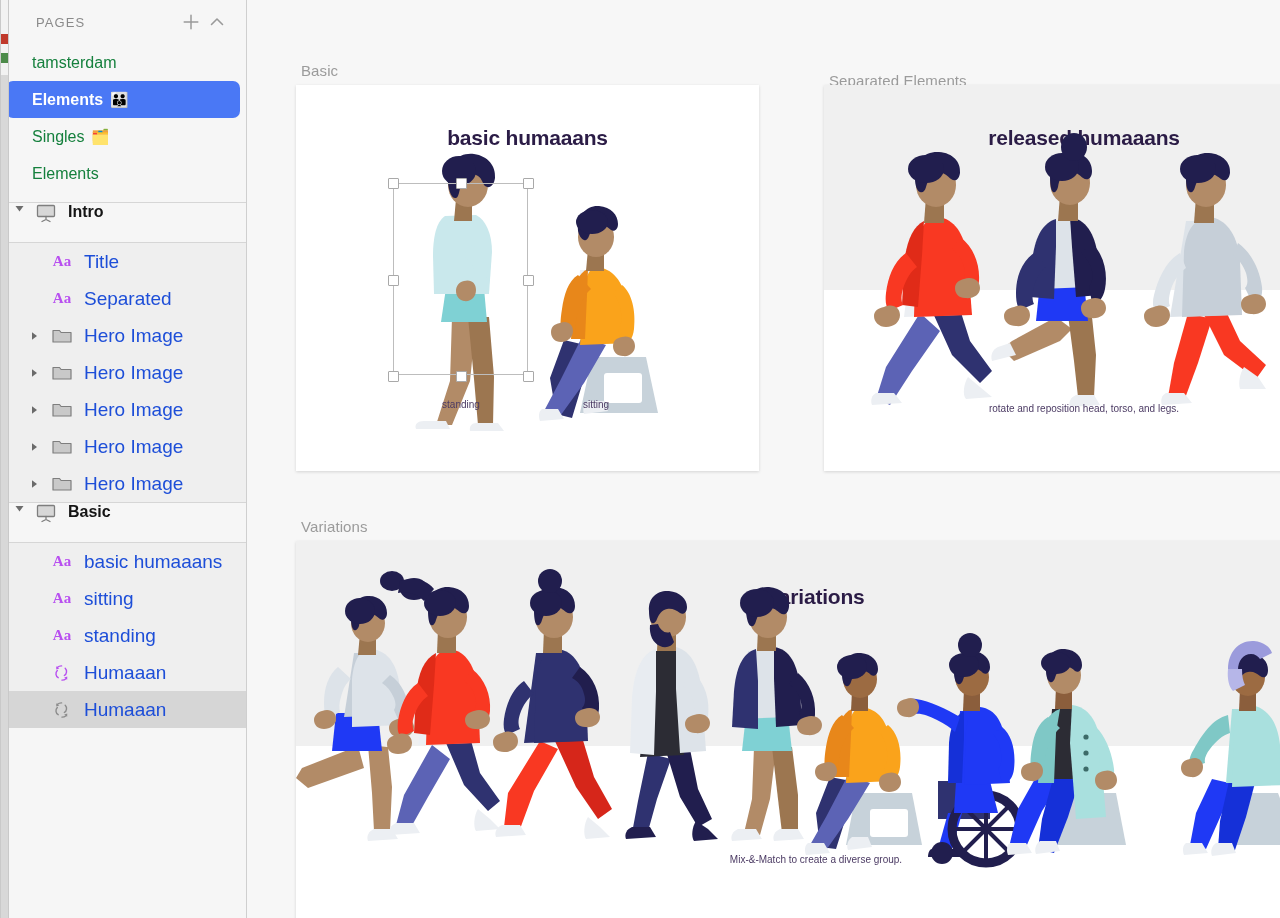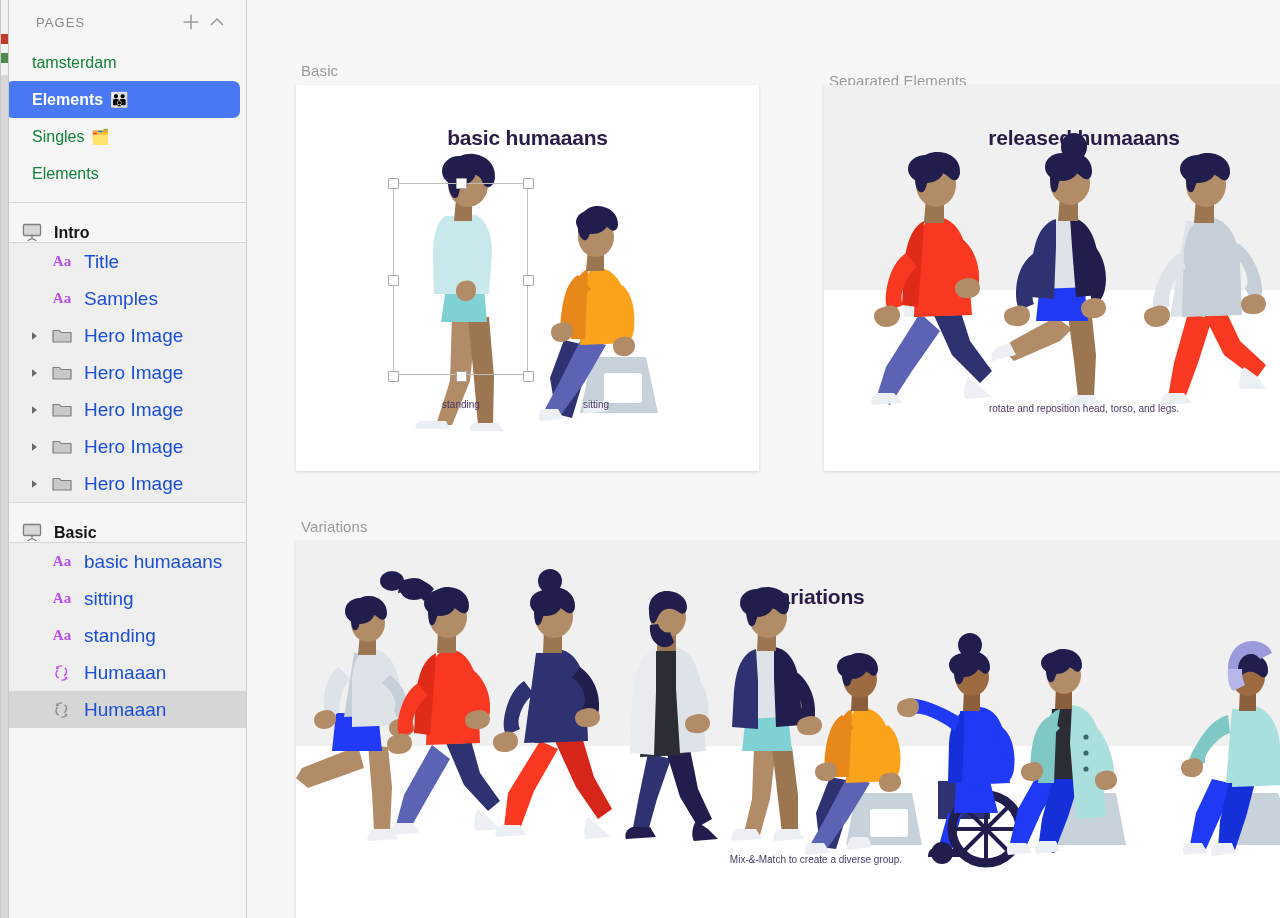--- a/index.html
+++ b/index.html
@@ -39,22 +39,22 @@
     height:37px; display:flex; align-items:center;
     padding-left:26px; border-radius:7px;
     font-size:16px; color:#15803d;
   }
   .page-row.selected { background:#4a78f5; color:#ffffff; font-weight:600; }
   .page-emoji { margin-left:7px; font-size:15px; line-height:1; }
 
   .layer-scroll { flex:1; overflow:hidden; }
 
   .group-header {
-    height:41px; display:flex; align-items:flex-end; gap:8px;
-    padding-left:0; background:#f6f6f6;
+    height:41px; display:flex; align-items:flex-start; gap:8px;
+    padding-left:14px; background:#f6f6f6;
     border-top:1px solid #d6d6d6; border-bottom:1px solid #d6d6d6;
   }
   .group-header .tri { width:12px; color:#6d6d6d; display:flex; align-items:center; }
   .group-name { font-size:16px; font-weight:700; color:#141414; margin-left:2px; }
 
   .layer-row {
     height:37px; display:flex; align-items:center;
     padding-left:28px; gap:10px; background:#efefef;
     font-size:16px; color:#1b1b1b;
   }
@@ -157,21 +157,21 @@
       </div>
 
       <div class="layer-row">
         <span class="layer-disclosure spacer"></span>
         <span class="layer-icon icon-aa">Aa</span>
         <span class="layer-label">Title</span>
       </div>
       <div class="layer-row">
         <span class="layer-disclosure spacer"></span>
         <span class="layer-icon icon-aa">Aa</span>
-        <span class="layer-label">Samples</span>
+        <span class="layer-label">Separated</span>
       </div>
       <div class="layer-row">
         <span class="layer-disclosure">
           <svg width="10" height="10" viewBox="0 0 10 10">
               <path d="M3 1.2l5 3.8-5 3.8z" fill="#6a6a6a"></path>
             </svg>
         </span>
         <span class="layer-icon">
           <svg width="22" height="18" viewBox="0 0 22 18">
               <path d="M2 3.5h6.5l1.6 2H20v9.5H2z" fill="#c9c9c9" stroke="#7e7e7e" stroke-width="1.2" stroke-linejoin="round"></path>

